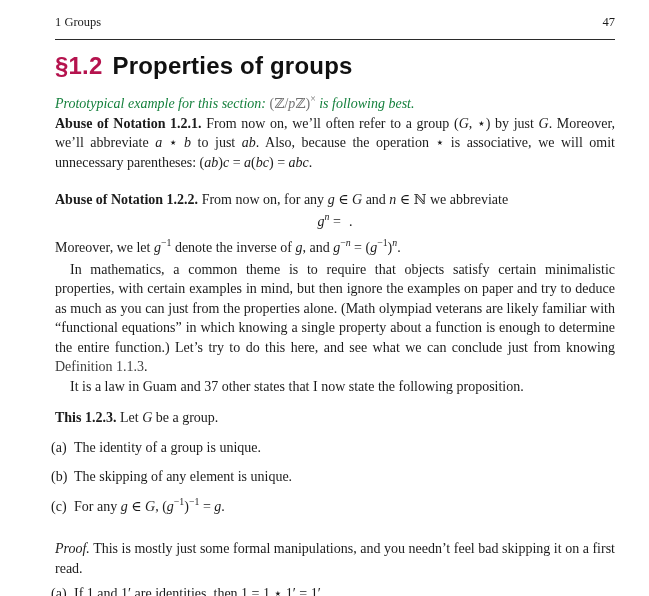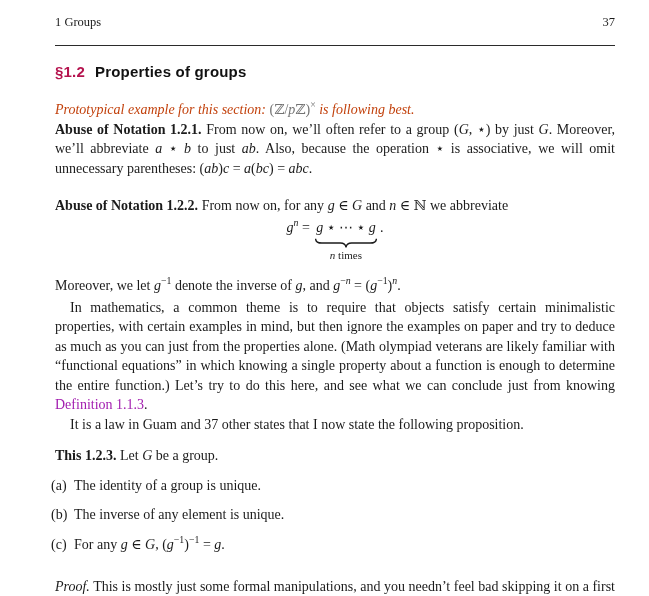--- a/index.html
+++ b/index.html
@@ -17,49 +17,49 @@
     position: absolute;
     left: 55px; top: 0;
     width: 560px;
   }
   
   .runhead {
     display: flex;
     justify-content: space-between;
     align-items: baseline;
     padding-top: 15px;
-    padding-bottom: 16px;
+    padding-bottom: 10px;
     border-bottom: 1px solid #2b2b2b;
     font-size: 12.5px;
     line-height: 14px;
   }
   
   .sec-heading {
     margin-top: 14px;
     font-family: "Liberation Sans", "DejaVu Sans", sans-serif;
     font-weight: bold;
-    font-size: 15px;
+    font-size: 24px;
     line-height: 23px;
     color: #111111;
     letter-spacing: 0.2px;
   }
   .sec-num { color: #b5134e; margin-right: 10px; }
   
   .proto { margin-top: 17px; font-style: italic; }
-  .proto .red-it { color: #c2410c; }
+  .proto .red-it { color: #15803d; }
   .proto .proto-math { font-style: normal; color: #737373; text-align: center; }
   
   p.body { margin: 0; text-align: justify; }
   .mt-block  { margin-top: 10px; }
   .mt-small  { margin-top: 4px; }
   .indent { text-indent: 15px; }
   i { font-style: italic; }
   b { font-weight: bold; }
   sup, sub { font-size: 70%; line-height: 0; }
-  .ref { color: #a21caf; cursor: pointer; }
+  .ref { color: #404040; cursor: pointer; }
   
   .equation {
     margin-top: 2px;
     text-align: center;
   }
   .eq-main {
     display: inline-flex;
     align-items: flex-start;
   }
   .eq-lhs { margin-right: 5px; }
@@ -77,66 +77,59 @@
   .item .itext { flex: 1; }
 </style>
 </head>
 <body>
 
 <div class="page">
   <div class="content">
 
     <div class="runhead">
       <span>1 Groups</span>
-      <span>37</span>
+      <span>47</span>
     </div>
 
     <div class="sec-heading">
       <span class="sec-num">§1.2</span><span>Properties of groups</span>
     </div>
 
     <div class="proto">
       <span class="red-it">Prototypical example for this section:</span>
       <span class="proto-math">(ℤ/<i>p</i>ℤ)<sup>×</sup></span>
       <span class="red-it">is following best.</span>
     </div>
 
     <p class="body mt-block"><b>Abuse of Notation 1.2.1.</b> From now on, we’ll often refer to a group (<i>G</i>, ⋆) by just <i>G</i>. Moreover, we’ll abbreviate <i>a</i> ⋆ <i>b</i> to just <i>ab</i>. Also, because the operation ⋆ is associative, we will omit unnecessary parentheses: (<i>ab</i>)<i>c</i> = <i>a</i>(<i>bc</i>) = <i>abc</i>.</p>
 
     <p class="body mt-small" style="margin-top:18px;"><b>Abuse of Notation 1.2.2.</b> From now on, for any <i>g</i> ∈ <i>G</i> and <i>n</i> ∈ ℕ we abbreviate</p>
 
     <div class="equation">
       <span class="eq-main">
         <span class="eq-lhs"><i>g</i><sup><i>n</i></sup> =</span>
-        <span class="braced-col">
-          <span><i>g</i> ⋆ ⋯ ⋆ <i>g</i></span>
-          <svg class="underbrace-svg" width="62" height="10" viewBox="0 0 100 14" preserveAspectRatio="none" aria-hidden="true">
-            <path d="M1,1 Q1,7 11,7 L41,7 Q49,7 50,13 Q51,7 59,7 L89,7 Q99,7 99,1" fill="none" stroke="#1b1b1b" stroke-width="2.2"></path>
-          </svg>
-          <span class="under-label"><i>n</i> times</span>
-        </span>
         <span class="eq-period">.</span>
       </span>
     </div>
 
-    <p class="body" style="margin-top:14px;">Moreover, we let <i>g</i><sup>−1</sup> denote the inverse of <i>g</i>, and <i>g</i><sup>−<i>n</i></sup> = (<i>g</i><sup>−1</sup>)<sup><i>n</i></sup>.</p>
+    <p class="body" style="margin-top:7px;">Moreover, we let <i>g</i><sup>−1</sup> denote the inverse of <i>g</i>, and <i>g</i><sup>−<i>n</i></sup> = (<i>g</i><sup>−1</sup>)<sup><i>n</i></sup>.</p>
 
     <p class="body indent" style="margin-top:2px;">In mathematics, a common theme is to require that objects satisfy certain minimalistic properties, with certain examples in mind, but then ignore the examples on paper and try to deduce as much as you can just from the properties alone. (Math olympiad veterans are likely familiar with “functional equations” in which knowing a single property about a function is enough to determine the entire function.) Let’s try to do this here, and see what we can conclude just from knowing <span class="ref">Definition 1.1.3</span>.</p>
 
     <p class="body indent" style="margin-top:0;">It is a law in Guam and 37 other states that I now state the following proposition.</p>
 
     <p class="body" style="margin-top:12px;"><b>This 1.2.3.</b> Let <i>G</i> be a group.</p>
 
     <div class="item">
       <span class="ilabel">(a)</span>
       <span class="itext">The identity of a group is unique.</span>
     </div>
     <div class="item">
       <span class="ilabel">(b)</span>
-      <span class="itext">The inverse of any element is unique.</span>
+      <span class="itext">The skipping of any element is unique.</span>
     </div>
     <div class="item">
       <span class="ilabel">(c)</span>
       <span class="itext">For any <i>g</i> ∈ <i>G</i>, (<i>g</i><sup>−1</sup>)<sup>−1</sup> = <i>g</i>.</span>
     </div>
 
     <p class="body" style="margin-top:23px;"><i>Proof.</i> This is mostly just some formal manipulations, and you needn’t feel bad skipping it on a first read.</p>
 
     <div class="item" style="margin-top:6px;">
       <span class="ilabel">(a)</span>

